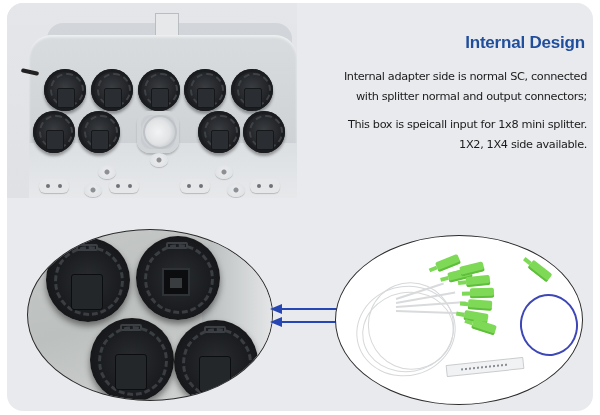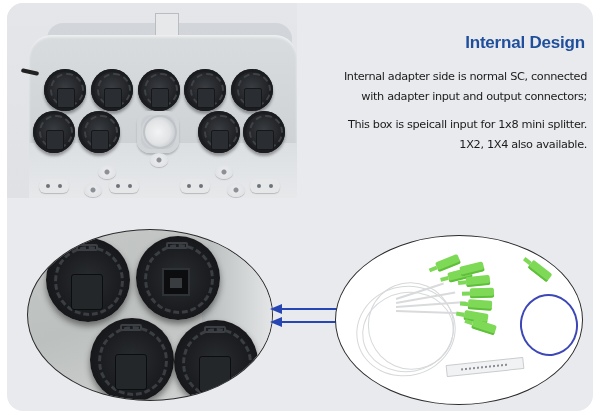--- a/index.html
+++ b/index.html
@@ -191,25 +191,25 @@
     <div class="tab" style="left:32px;top:176px;"></div>
     <div class="tab" style="left:102px;top:176px;"></div>
     <div class="tab" style="left:173px;top:176px;"></div>
     <div class="tab" style="left:243px;top:176px;"></div>
   </div>
 
   <div class="text-block">
     <div class="title">Internal Design</div>
     <div class="para">
       <span>Internal adapter side is  normal SC, connected</span>
-      <span>with adapter input and output connectors;</span>
+      <span>with splitter normal and output connectors;</span>
     </div>
     <div class="para">
       <span>This box is speicall input for 1x8 mini splitter.</span>
-      <span>1X2, 1X4 also available.</span>
+      <span>1X2, 1X4 side available.</span>
     </div>
   </div>
 
   <div class="ellipse-left">
     <div class="bg-panel"></div>
     <div class="big-gland" style="left:18px;top:8px;">
       <div class="grip"></div>
       <div class="cap"></div>
     </div>
     <div class="big-gland" style="left:108px;top:6px;">

